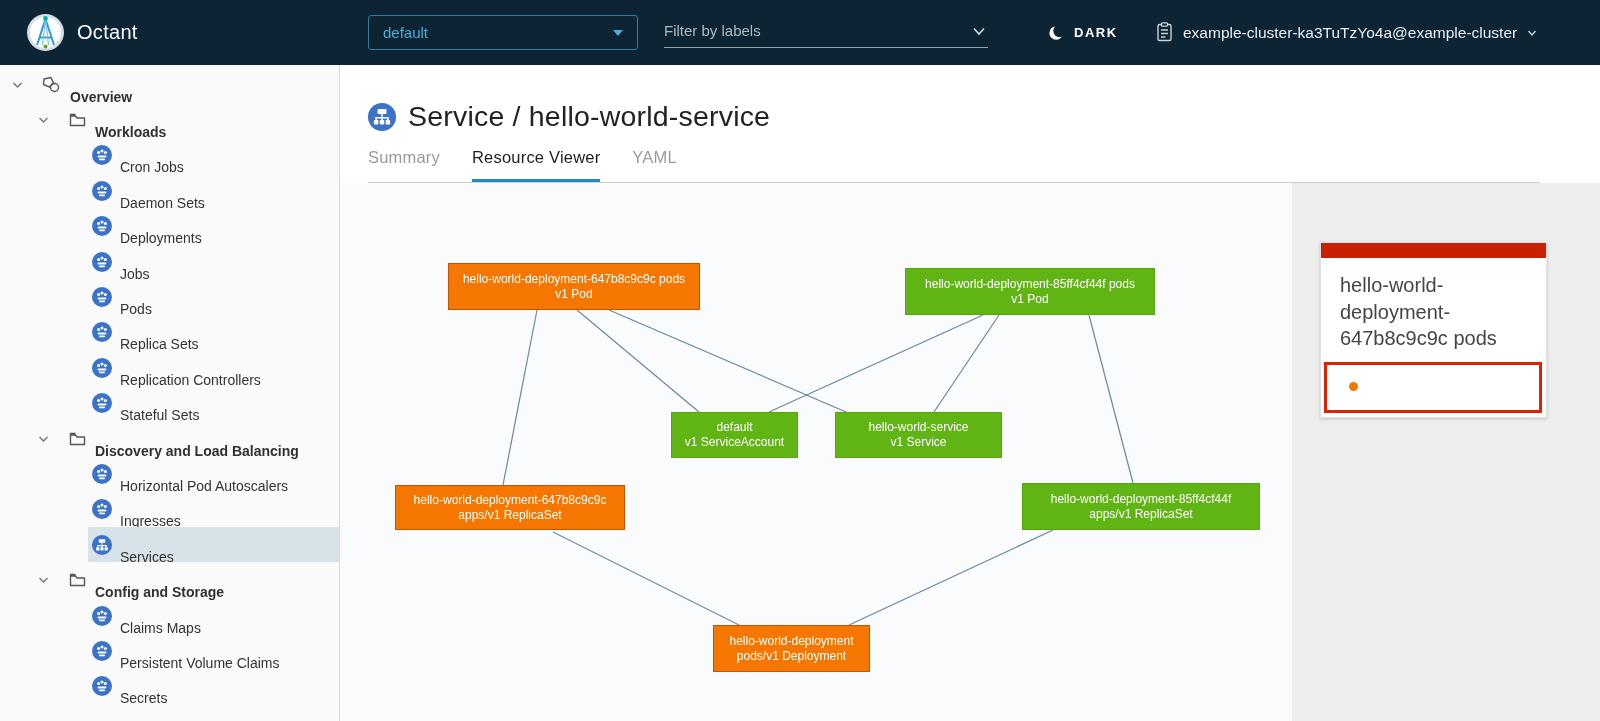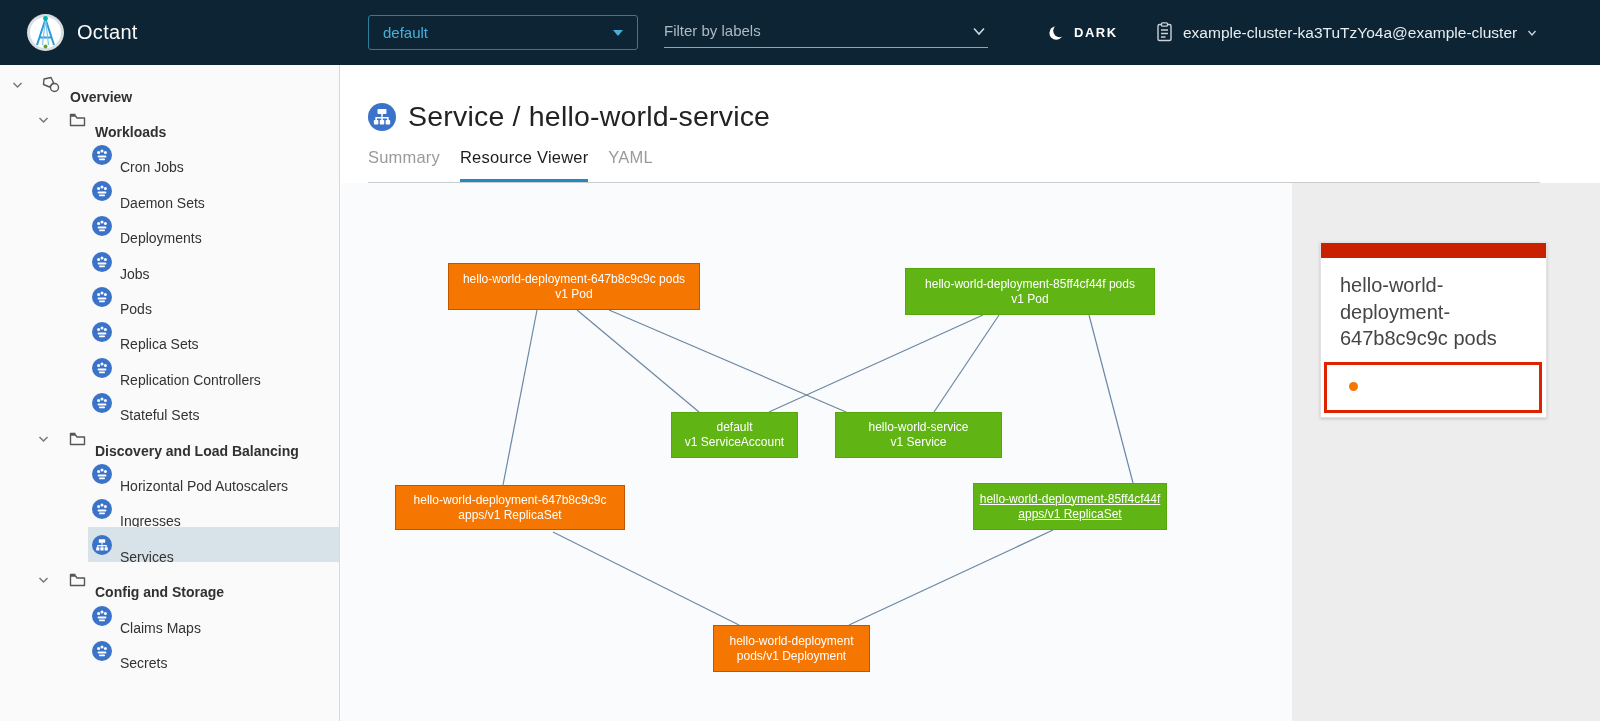--- a/index.html
+++ b/index.html
@@ -28,21 +28,21 @@
   .srow .sicon { position:absolute; top:50%; transform:translateY(-50%); display:flex; }
   .srow .slabel { position:absolute; top:50%; transform:translateY(-50%); font-size:14px; color:#333; white-space:nowrap;margin-top:12px; }
   .srow.root .chev { left:10px; } .srow.root .sicon { left:41px; } .srow.root .slabel { left:70px; font-weight:700; color:#313131; }
   .srow.group .chev { left:36px; } .srow.group .sicon { left:69px; } .srow.group .slabel { left:95px; font-weight:700; color:#313131; }
   .srow.leaf .sicon { left:92px; } .srow.leaf .slabel { left:120px; }
   .srow.selected { background:linear-gradient(90deg, rgba(0,0,0,0) 0 88px, #d7e2e9 88px 100%); }
 
   
   .main-title { position:absolute; left:368px; top:100px; display:flex; align-items:center; gap:12px; }
   .main-title .ttl { font-size:28.5px; color:#222; letter-spacing:.2px; }
-  .tabs { position:absolute; left:368px; top:148px; display:flex; gap:20px; }
+  .tabs { position:absolute; left:368px; top:148px; display:flex; gap:32px; }
   .tab { font-size:16.5px; color:#9a9a9a; padding-bottom:12px; border-bottom:4px solid transparent; cursor:pointer; letter-spacing:.2px; }
   .tab.active { color:#1d1d1d; border-bottom-color:#1e8bc4; }
   .tabs-divider { position:absolute; left:368px; top:182px; width:1172px; height:1px; background:#ccc; }
 
   
   .graph-canvas { position:absolute; left:341px; top:183px; width:951px; height:538px; background:#fafbfc; }
   .edges-svg { position:absolute; left:0; top:0; }
   .gnode { position:absolute; display:flex; flex-direction:column; align-items:center; justify-content:center; color:#fff; font-size:12px; line-height:15px; text-align:center; cursor:pointer; }
   .gnode.warning { background:#f57600; border:1.5px solid #c45500; }
   .gnode.ok { background:#60b515; border:1.5px solid #54a80e; }
@@ -316,20 +316,33 @@
           <svg width="20" height="20" viewBox="0 0 20 20">
             <circle cx="10" cy="10" r="10" fill="#3B73C9"></circle>
             <circle cx="6.6" cy="7.4" r="1.5" fill="#fff"></circle>
             <circle cx="10" cy="6" r="1.5" fill="#fff"></circle>
             <circle cx="13.4" cy="7.4" r="1.5" fill="#fff"></circle>
             <rect x="5.6" y="10.6" width="8.8" height="2" rx="1" fill="#fff"></rect>
             <rect x="7" y="13.6" width="6" height="1.6" rx="0.8" fill="#fff"></rect>
           </svg>
         </span>
         <span class="slabel">Claims Maps</span>
+      </div>
+      <div class="srow leaf">
+        <span class="sicon">
+          <svg width="20" height="20" viewBox="0 0 20 20">
+            <circle cx="10" cy="10" r="10" fill="#3B73C9"></circle>
+            <circle cx="6.6" cy="7.4" r="1.5" fill="#fff"></circle>
+            <circle cx="10" cy="6" r="1.5" fill="#fff"></circle>
+            <circle cx="13.4" cy="7.4" r="1.5" fill="#fff"></circle>
+            <rect x="5.6" y="10.6" width="8.8" height="2" rx="1" fill="#fff"></rect>
+            <rect x="7" y="13.6" width="6" height="1.6" rx="0.8" fill="#fff"></rect>
+          </svg>
+        </span>
+        <span class="slabel">Persistent Volume Claims</span>
       </div>
       <div class="srow leaf">
         <span class="sicon">
           <svg width="20" height="20" viewBox="0 0 20 20">
             <circle cx="10" cy="10" r="10" fill="#3B73C9"></circle>
             <circle cx="6.6" cy="7.4" r="1.5" fill="#fff"></circle>
             <circle cx="10" cy="6" r="1.5" fill="#fff"></circle>
             <circle cx="13.4" cy="7.4" r="1.5" fill="#fff"></circle>
             <rect x="5.6" y="10.6" width="8.8" height="2" rx="1" fill="#fff"></rect>
             <rect x="7" y="13.6" width="6" height="1.6" rx="0.8" fill="#fff"></rect>
@@ -384,21 +397,21 @@
         <span>v1 ServiceAccount</span>
       </div>
       <div class="gnode ok" style="left: 494px; top: 229px; width: 167px; height: 46px;">
         <span>hello-world-service</span>
         <span>v1 Service</span>
       </div>
       <div class="gnode warning" style="left: 54px; top: 302px; width: 230px; height: 45px;">
         <span>hello-world-deployment-647b8c9c9c</span>
         <span>apps/v1 ReplicaSet</span>
       </div>
-      <div class="gnode ok" style="left: 632px; top: 300px; width: 194px; height: 47px; text-decoration: underline;">
+      <div class="gnode ok" style="left: 681px; top: 300px; width: 238px; height: 47px;">
         <span>hello-world-deployment-85ff4cf44f</span>
         <span>apps/v1 ReplicaSet</span>
       </div>
       <div class="gnode warning" style="left: 372px; top: 442px; width: 157px; height: 47px;">
         <span>hello-world-deployment</span>
         <span>pods/v1 Deployment</span>
       </div>
     </div>
 
   <aside class="detail-panel">

